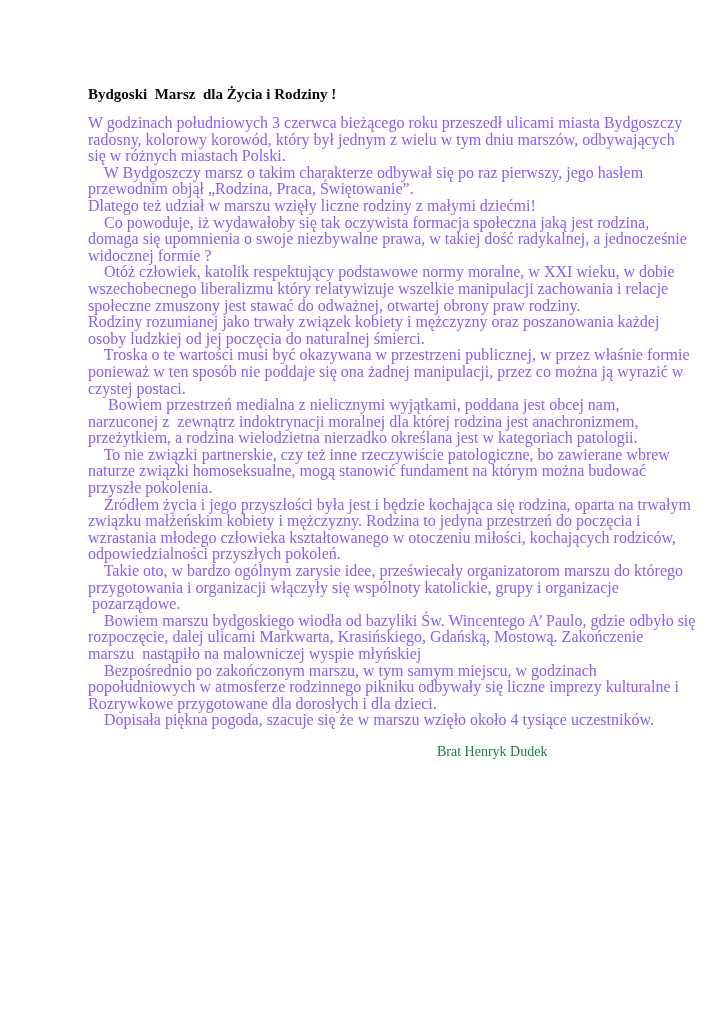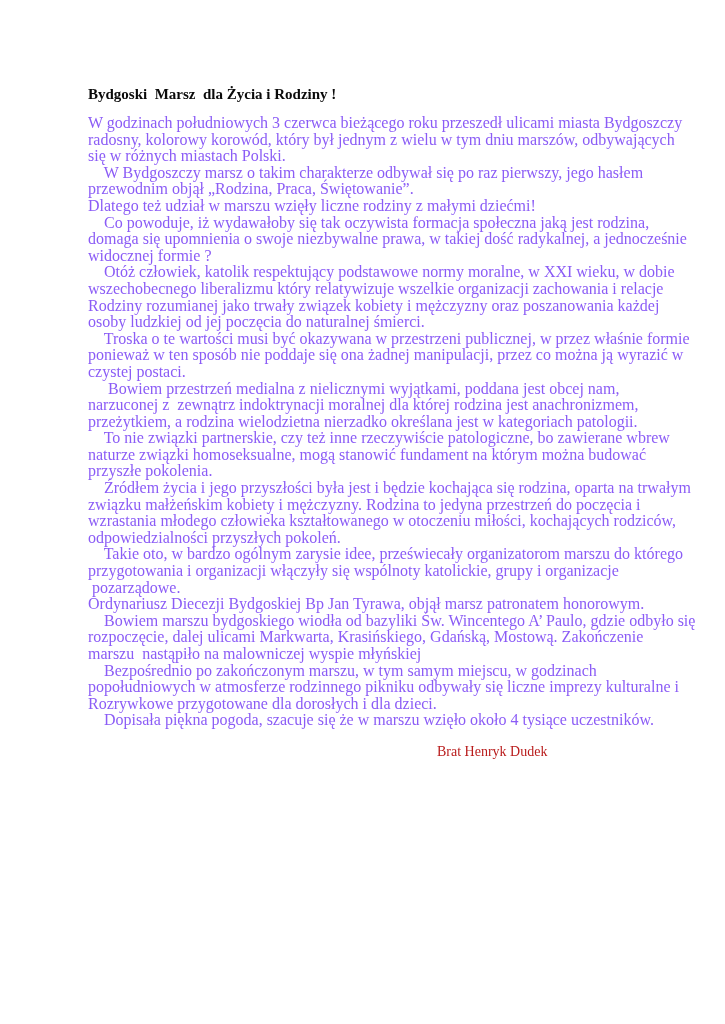--- a/index.html
+++ b/index.html
@@ -35,60 +35,60 @@
     min-height: 16.6px;
     white-space: pre;
     color: #8b5cf6;
   }
   .signature {
     font-size: 14px;
     line-height: 16.6px;
     margin-top: 15px;
     margin-left: 349px;
     white-space: pre;
-    color: #b91c1c;
+    color: #15803d;
   }
 </style>
 </head>
 <body>
 
 <div class="page">
   <h1 class="title">Bydgoski  Marsz  dla Życia i Rodziny !</h1>
 
   <div class="body">
       <div class="line">W godzinach południowych 3 czerwca bieżącego roku przeszedł ulicami miasta Bydgoszczy</div>
       <div class="line">radosny, kolorowy korowód, który był jednym z wielu w tym dniu marszów, odbywających</div>
       <div class="line">się w różnych miastach Polski.</div>
       <div class="line">    W Bydgoszczy marsz o takim charakterze odbywał się po raz pierwszy, jego hasłem</div>
       <div class="line">przewodnim objął „Rodzina, Praca, Świętowanie”.</div>
       <div class="line">Dlatego też udział w marszu wzięły liczne rodziny z małymi dziećmi!</div>
       <div class="line">    Co powoduje, iż wydawałoby się tak oczywista formacja społeczna jaką jest rodzina,</div>
       <div class="line">domaga się upomnienia o swoje niezbywalne prawa, w takiej dość radykalnej, a jednocześnie</div>
       <div class="line">widocznej formie ?</div>
       <div class="line">    Otóż człowiek, katolik respektujący podstawowe normy moralne, w XXI wieku, w dobie</div>
-      <div class="line">wszechobecnego liberalizmu który relatywizuje wszelkie organizacji zachowania i relacje</div>
+      <div class="line">wszechobecnego liberalizmu który relatywizuje wszelkie manipulacji zachowania i relacje</div>
+      <div class="line">społeczne zmuszony jest stawać do odważnej, otwartej obrony praw rodziny.</div>
       <div class="line">Rodziny rozumianej jako trwały związek kobiety i mężczyzny oraz poszanowania każdej</div>
       <div class="line">osoby ludzkiej od jej poczęcia do naturalnej śmierci.</div>
       <div class="line">    Troska o te wartości musi być okazywana w przestrzeni publicznej, w przez właśnie formie</div>
       <div class="line">ponieważ w ten sposób nie poddaje się ona żadnej manipulacji, przez co można ją wyrazić w</div>
       <div class="line">czystej postaci.</div>
       <div class="line">     Bowiem przestrzeń medialna z nielicznymi wyjątkami, poddana jest obcej nam,</div>
       <div class="line">narzuconej z  zewnątrz indoktrynacji moralnej dla której rodzina jest anachronizmem,</div>
       <div class="line">przeżytkiem, a rodzina wielodzietna nierzadko określana jest w kategoriach patologii.</div>
       <div class="line">    To nie związki partnerskie, czy też inne rzeczywiście patologiczne, bo zawierane wbrew</div>
       <div class="line">naturze związki homoseksualne, mogą stanowić fundament na którym można budować</div>
       <div class="line">przyszłe pokolenia.</div>
       <div class="line">    Źródłem życia i jego przyszłości była jest i będzie kochająca się rodzina, oparta na trwałym</div>
       <div class="line">związku małżeńskim kobiety i mężczyzny. Rodzina to jedyna przestrzeń do poczęcia i</div>
       <div class="line">wzrastania młodego człowieka kształtowanego w otoczeniu miłości, kochających rodziców,</div>
       <div class="line">odpowiedzialności przyszłych pokoleń.</div>
       <div class="line">    Takie oto, w bardzo ogólnym zarysie idee, przeświecały organizatorom marszu do którego</div>
       <div class="line">przygotowania i organizacji włączyły się wspólnoty katolickie, grupy i organizacje</div>
       <div class="line"> pozarządowe.</div>
-      <div class="line">Ordynariusz Diecezji Bydgoskiej Bp Jan Tyrawa, objął marsz patronatem honorowym.</div>
       <div class="line">    Bowiem marszu bydgoskiego wiodła od bazyliki Św. Wincentego A’ Paulo, gdzie odbyło się</div>
       <div class="line">rozpoczęcie, dalej ulicami Markwarta, Krasińskiego, Gdańską, Mostową. Zakończenie</div>
       <div class="line">marszu  nastąpiło na malowniczej wyspie młyńskiej</div>
       <div class="line">    Bezpośrednio po zakończonym marszu, w tym samym miejscu, w godzinach</div>
       <div class="line">popołudniowych w atmosferze rodzinnego pikniku odbywały się liczne imprezy kulturalne i</div>
       <div class="line">Rozrywkowe przygotowane dla dorosłych i dla dzieci.</div>
       <div class="line">    Dopisała piękna pogoda, szacuje się że w marszu wzięło około 4 tysiące uczestników.</div>
     </div>
 
   <div class="signature">Brat Henryk Dudek</div>

